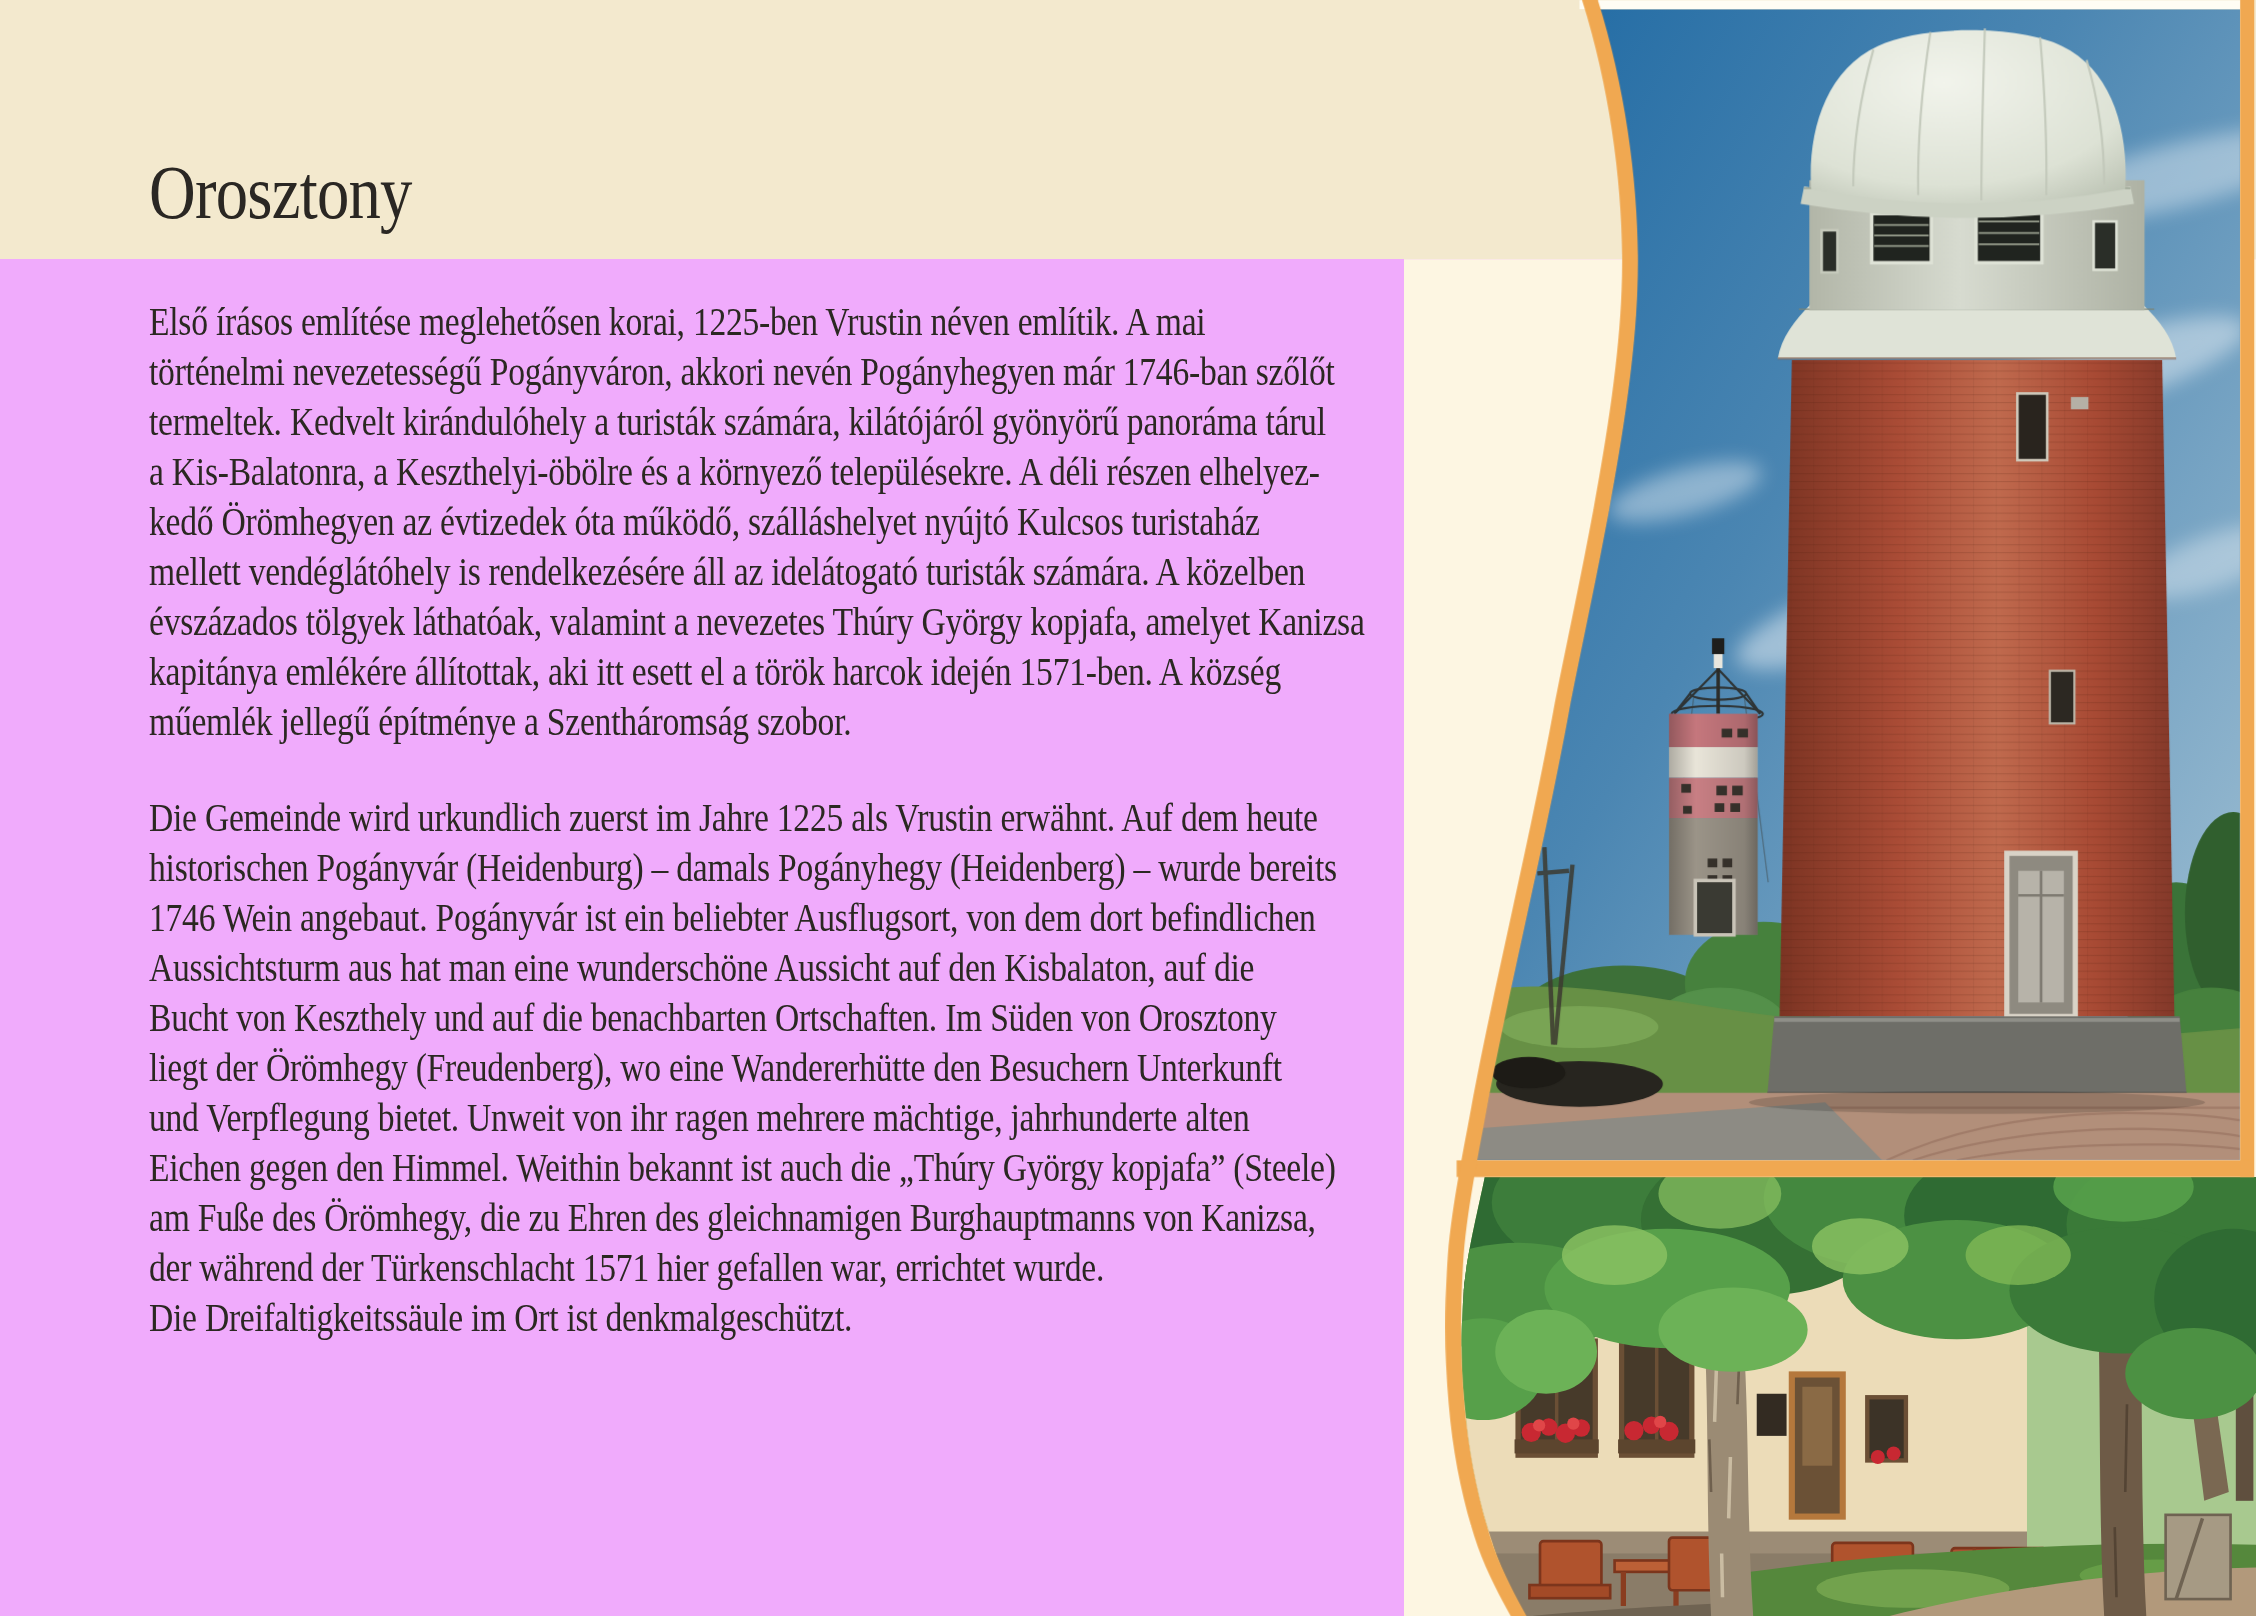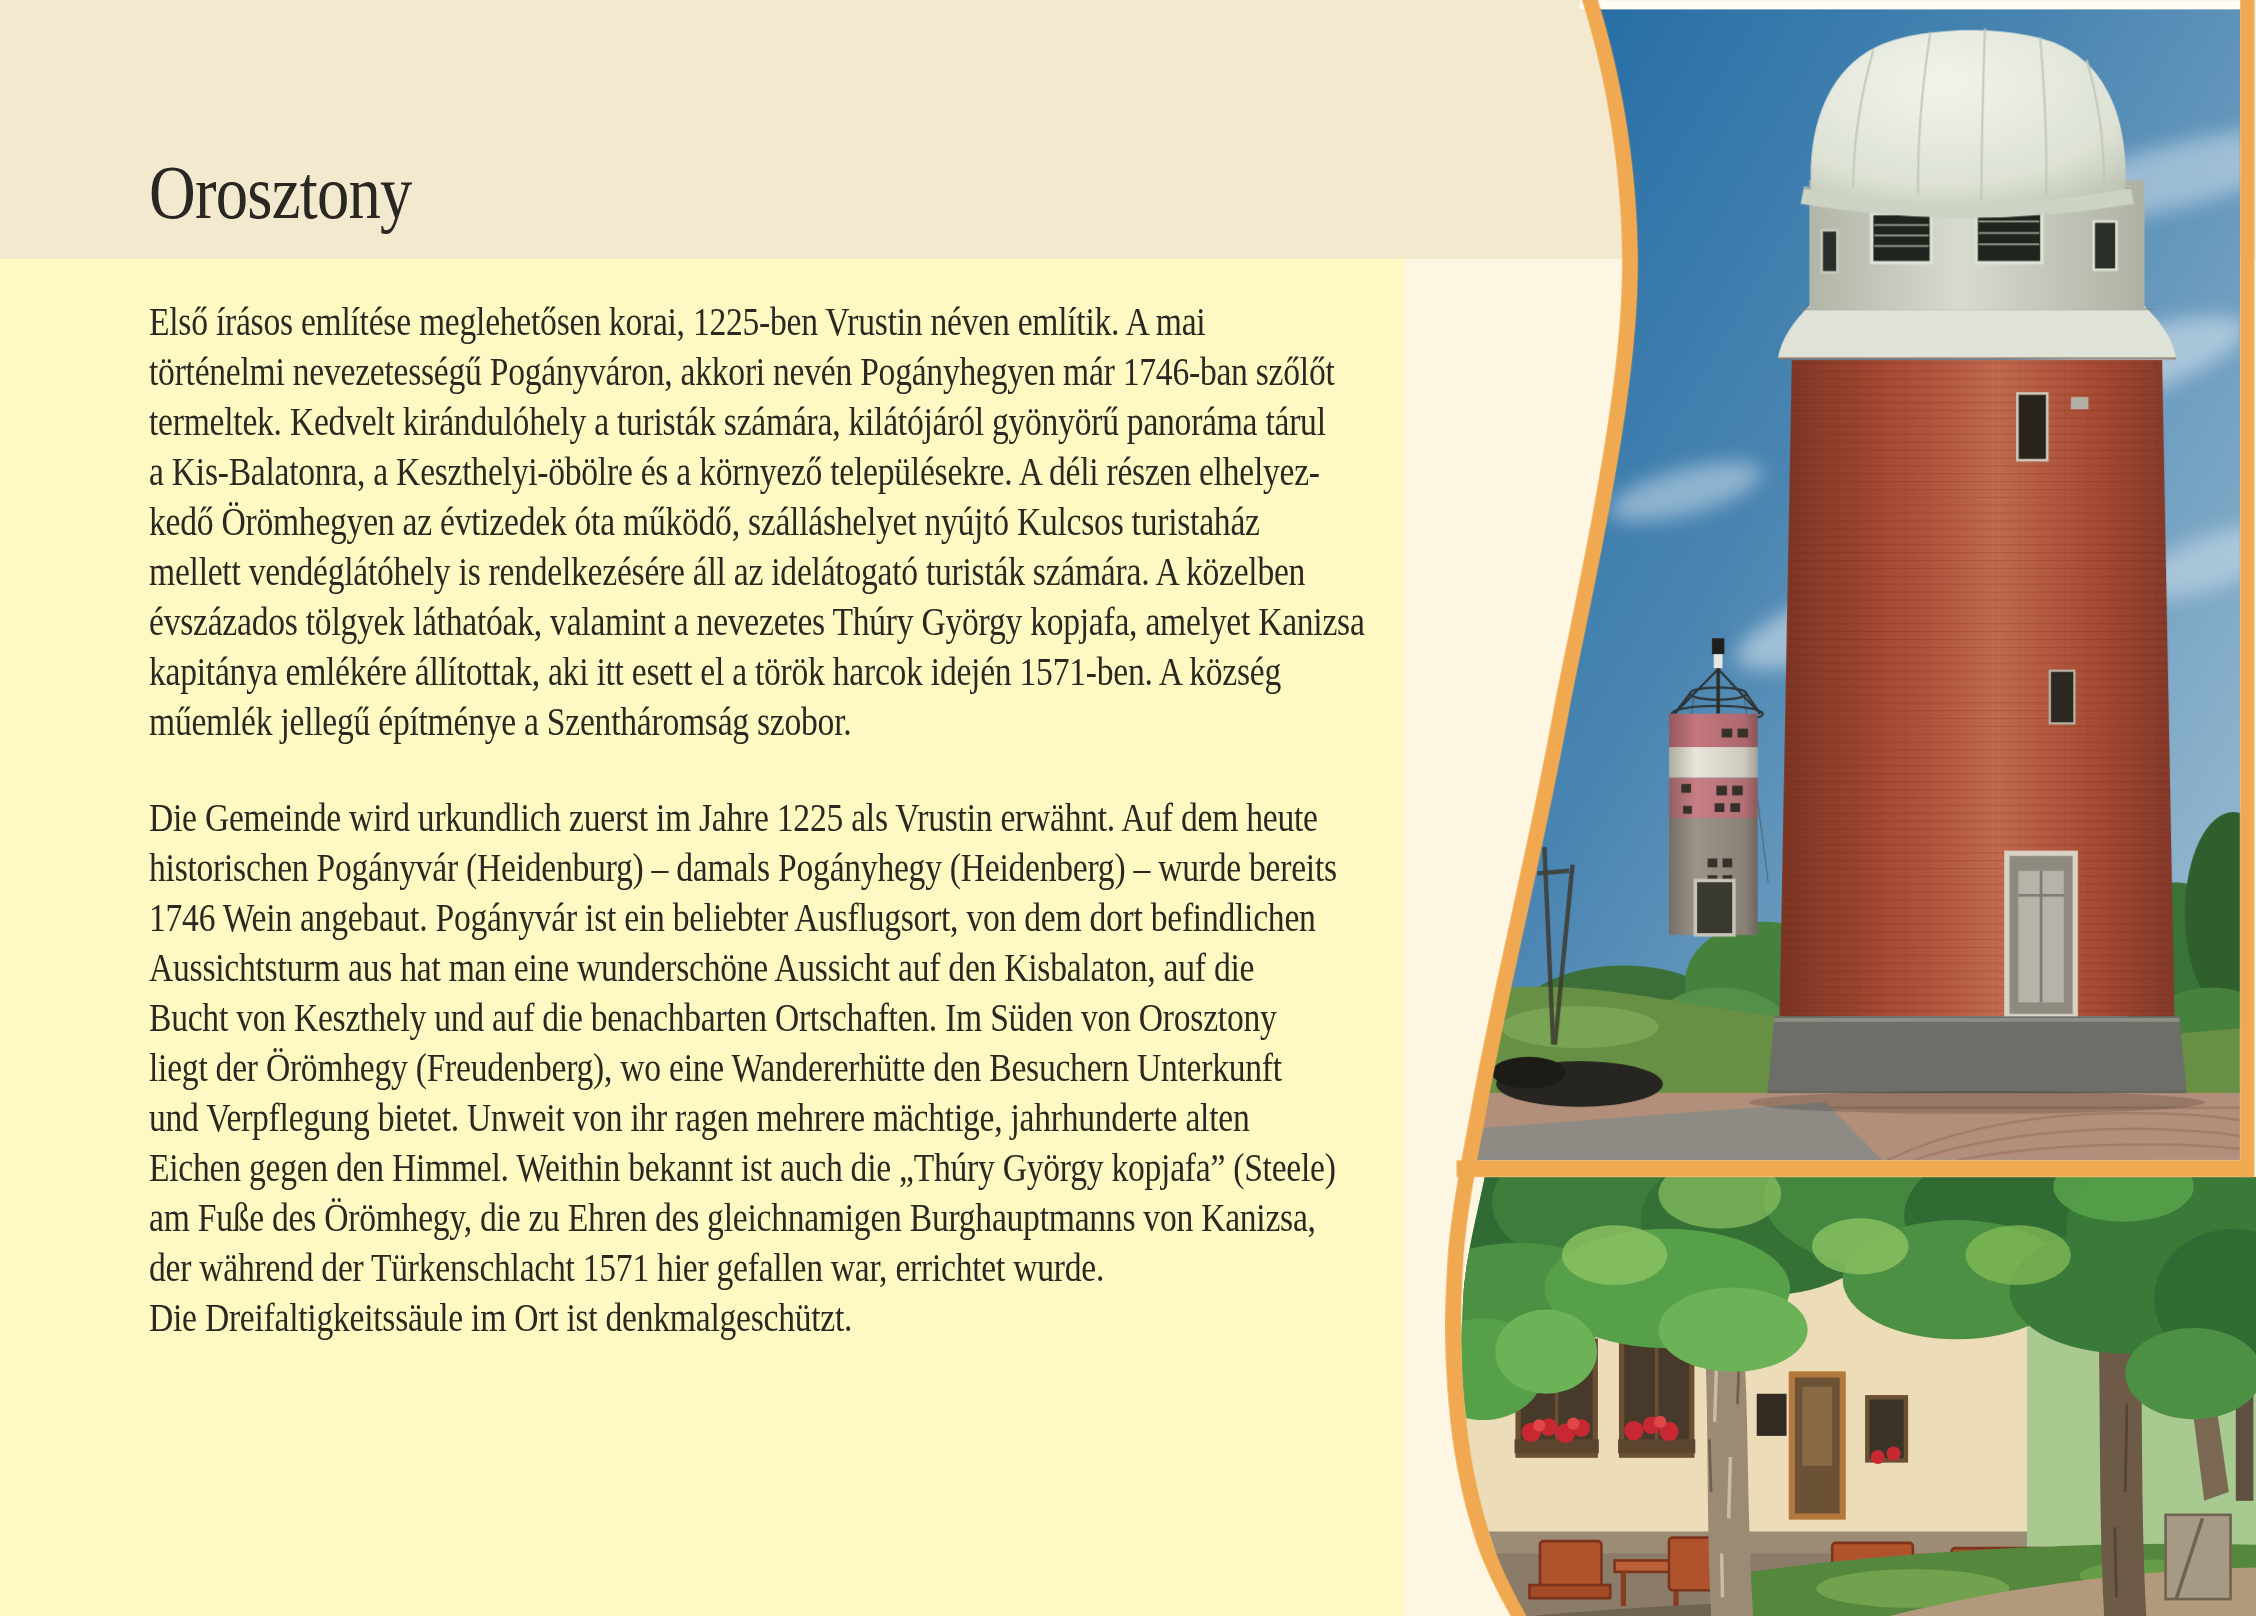--- a/index.html
+++ b/index.html
@@ -1,18 +1,18 @@
 <!DOCTYPE html>
 <html style="font-size:14px"><head>
 <meta charset="utf-8">
 <style>
   html,body{margin:0;padding:0;background:#888;}
   .page{
     position:relative;width:2257px;height:1617px;overflow:hidden;
-    background:#fef9c3;font-family:"Liberation Serif", serif;
+    background:#f0abfc;font-family:"Liberation Serif", serif;
   }
   .top-band{position:absolute;left:0;top:0;width:100%;height:259px;background:#f3e9ce;}
   .page-title{
     position:absolute;left:149px;top:154px;margin:0;
     font-size:77px;font-weight:normal;color:#2a2723;line-height:1;
     transform:scaleX(.84);transform-origin:0 0;letter-spacing:-0.9px;white-space:nowrap;
   }
   .para{
     position:absolute;left:149px;color:#2b2822;
     font-size:40px;line-height:50px;letter-spacing:-0.3px;

